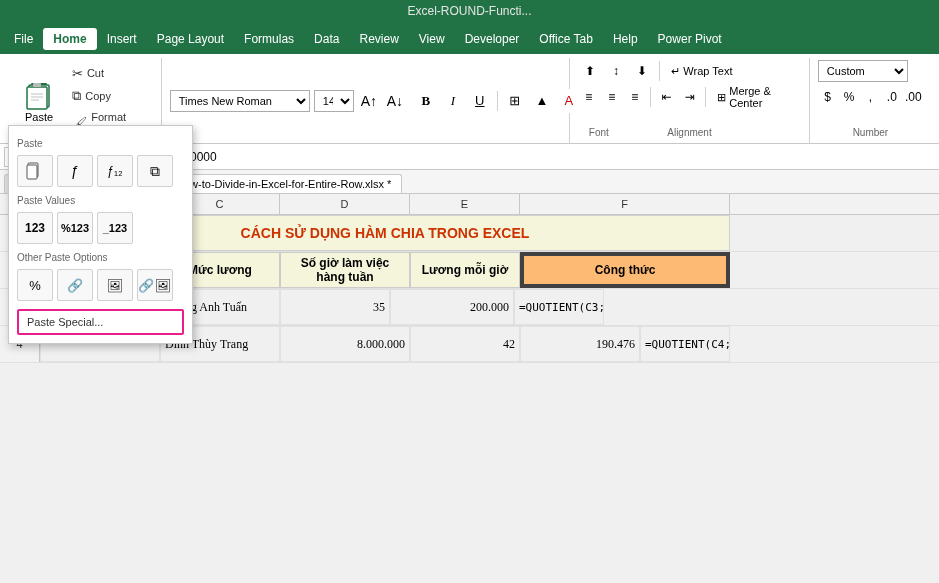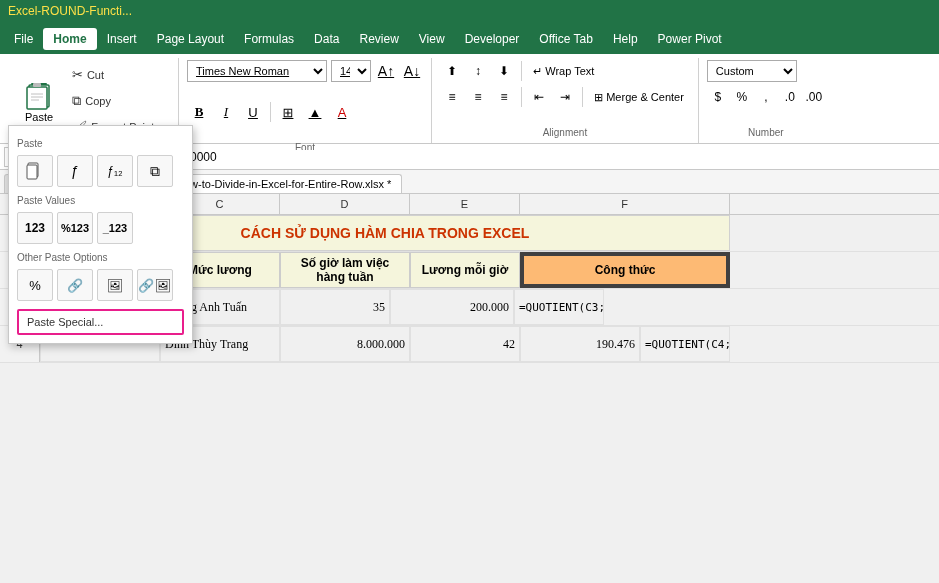--- a/index.html
+++ b/index.html
@@ -1,22 +1,22 @@
 <!DOCTYPE html>
 <html><head>
   <meta charset="utf-8">
   <style>
     * { box-sizing: border-box; margin: 0; padding: 0; }
     body { font-family: 'Segoe UI', Arial, sans-serif; font-size: 12px; background: #f0f0f0; width: 939px; height: 583px; overflow: hidden; }
 
     
     .title-bar {
       background: #217346;
-      color: #fde047;
-      text-align: left;
+      color: #e5e5e5;
+      text-align: center;
       padding: 4px 8px;
       font-size: 12px;
       height: 24px;
     }
 
     
     .menu-bar {
       background: #217346;
       display: flex;
       align-items: center;
@@ -72,26 +72,25 @@
       padding: 2px 4px;
       cursor: pointer;
       border-radius: 2px;
       font-size: 11px;
       color: #333;
     }
 
     
     .font-section {
       display: flex;
-      flex-direction: column;
+      flex-direction: row;
       border-right: 1px solid #d0d0d0;
       padding: 2px 8px;
-      gap: 18px;
+      gap: 8px;
       min-width: 220px;
-      text-decoration: underline;
     }
     .font-row1 {
       display: flex;
       align-items: center;
       gap: 4px;
     }
     .font-select {
       border: 1px solid #ababab;
       background: white;
       padding: 2px 4px;

